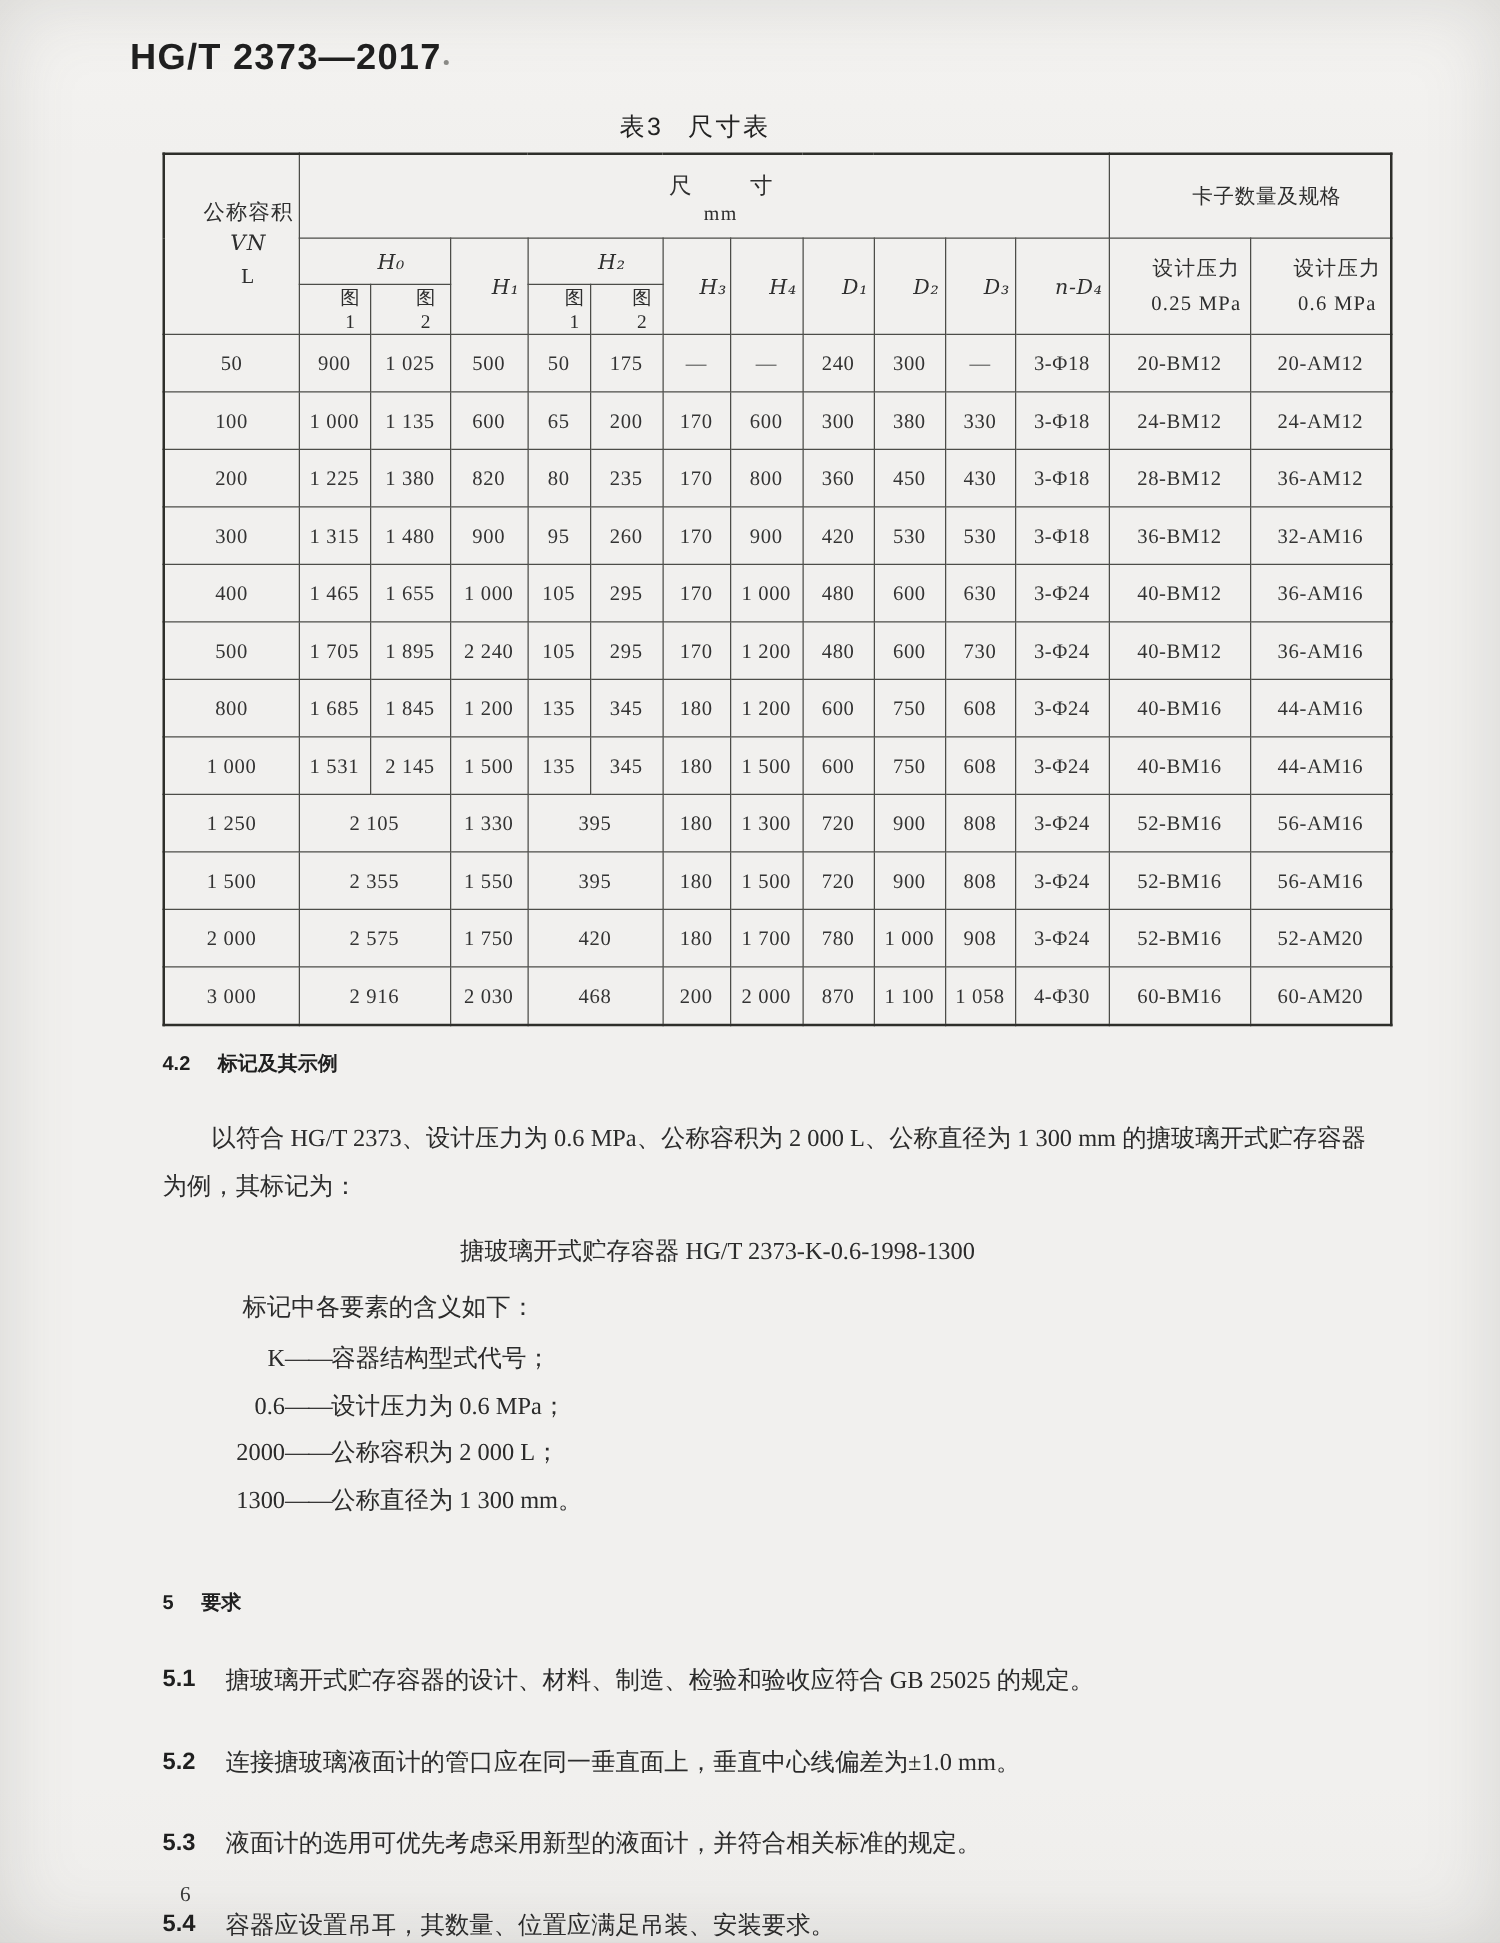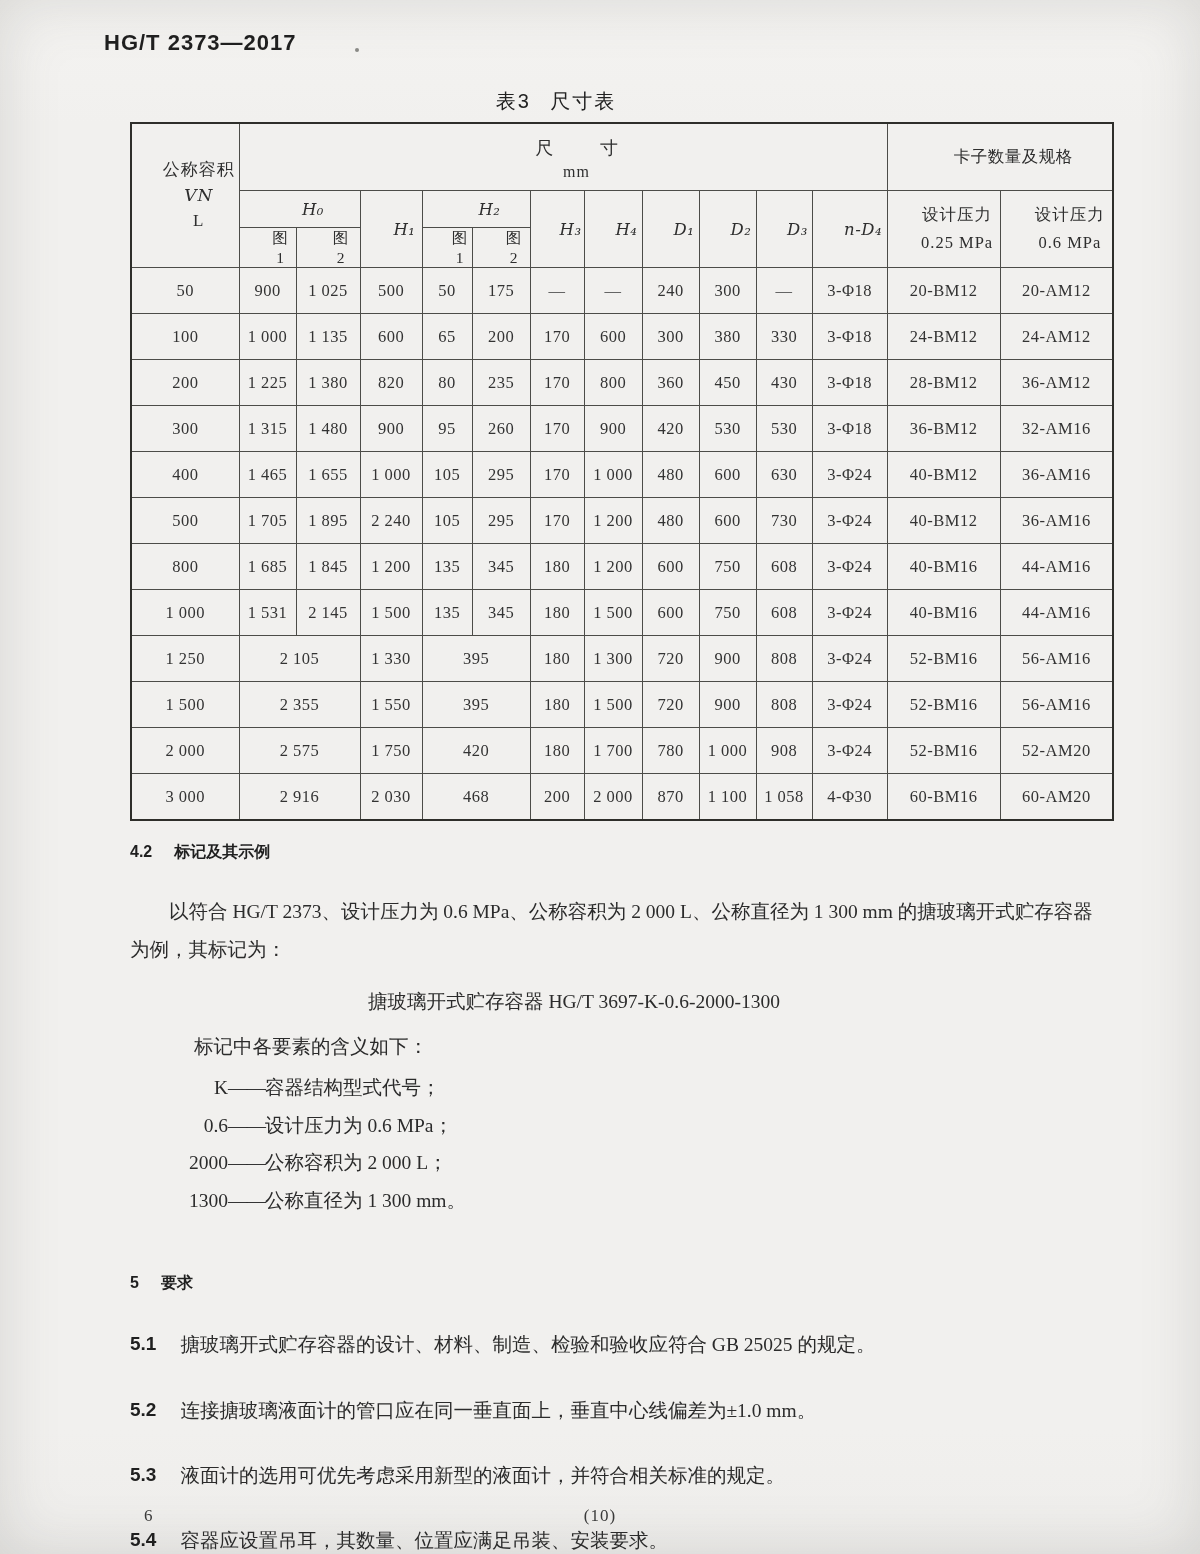--- a/index.html
+++ b/index.html
@@ -13,21 +13,21 @@
   .page{
     position:relative;
     width:1200px;height:1554px;
     background:linear-gradient(180deg,#f4f3f1 0%,#f1f0ee 8%,#f1f0ee 92%,#eeedeb 100%);
     box-shadow:inset 0 0 60px rgba(90,90,85,.18);
     overflow:hidden;
   }
   .doc-code{
     position:absolute;left:104px;top:30px;
     font-family:"Liberation Sans","DejaVu Sans",sans-serif;
-    font-weight:bold;font-size:22px;letter-spacing:1px;color:#1f1f1f;
+    font-weight:bold;font-size:29px;letter-spacing:1px;color:#1f1f1f;
   }
   .doc-code-dot{
     position:absolute;left:355px;top:48px;width:4px;height:4px;border-radius:50%;
     background:#8a8a86;
   }
   .table-caption{
     position:absolute;left:0;right:88px;top:88px;text-align:center;
     font-family:"Liberation Sans","DejaVu Sans",sans-serif;
     font-weight:normal;font-size:20px;color:#222;word-spacing:12px;letter-spacing:2px;
   }
@@ -343,21 +343,21 @@
 
   <div class="sections">
 
     <div class="sec-heading">
       <span>4.2</span>
       <span>标记及其示例</span>
     </div>
 
     <div class="para-indent">以符合 HG/T 2373、设计压力为 0.6 MPa、公称容积为 2 000 L、公称直径为 1 300 mm 的搪玻璃开式贮存容器为例，其标记为：</div>
 
-    <div class="designation-line">搪玻璃开式贮存容器 HG/T 3697-K-0.6-2000-1300</div>
+    <div class="designation-line">搪玻璃开式贮存容器 HG/T 2373-K-0.6-1998-1300</div>
 
     <div class="plain-line">标记中各要素的含义如下：</div>
 
     <div class="def-list">
       <div class="def-item">
         <span class="def-key">K</span>
         <span class="def-dash">——</span>
         <span class="def-desc">容器结构型式代号；</span>
       </div>
       <div class="def-item">
@@ -395,15 +395,14 @@
       <span class="req-text">液面计的选用可优先考虑采用新型的液面计，并符合相关标准的规定。</span>
     </div>
     <div class="req-item">
       <span class="req-num">5.4</span>
       <span class="req-text">容器应设置吊耳，其数量、位置应满足吊装、安装要求。</span>
     </div>
 
   </div>
 
   <div class="footer-page-num">6</div>
-  <div class="footer-center">(10)</div>
 
 </div>
 
 </body></html>

